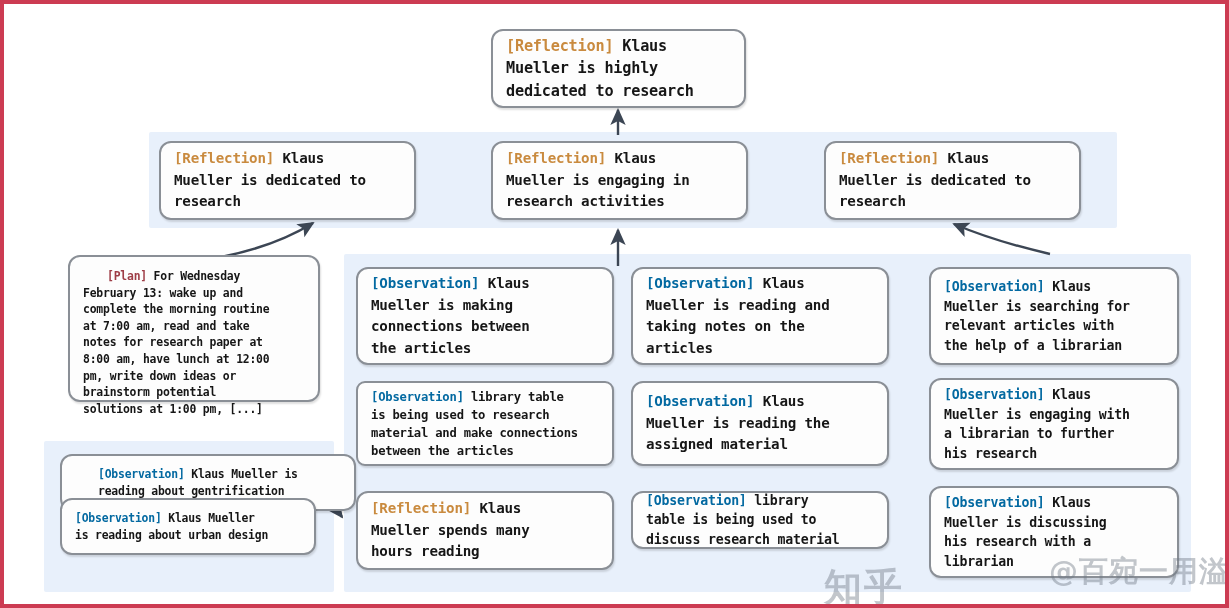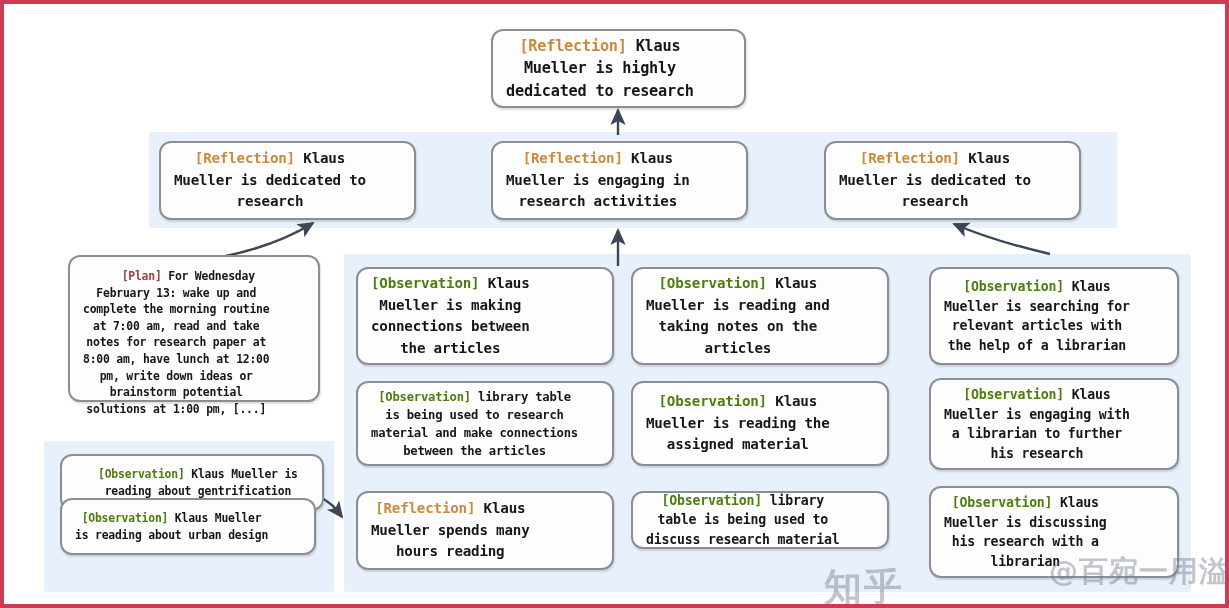--- a/index.html
+++ b/index.html
@@ -35,27 +35,26 @@
     align-items: center;
     padding: 8px 13px;
   }
   .node .txt {
     font-family: "DejaVu Sans Mono", monospace;
     font-weight: bold;
     color: #161616;
     letter-spacing: -0.2px;
     white-space: pre-wrap;
     word-break: normal;
-    text-align: center;
   }
   .node .tag {
     font-weight: bold;
   }
   .tag-reflection { color: #c98a3e; }
-  .tag-observation { color: #4d7c0f; }
+  .tag-observation { color: #0369a1; }
   .tag-plan { color: #9e3d46; margin-left: 24px; }
 
   .sz15 .txt { font-size: 15.2px; line-height: 22.5px; }
   .sz14 .txt { font-size: 14.2px; line-height: 21.5px; }
   .sz13 .txt { font-size: 13.2px; line-height: 19.5px; }
   .sz12 .txt { font-size: 12.2px; line-height: 18px; }
   .sz11 .txt { font-size: 11.4px; line-height: 16.6px; }
 
   svg.arrows {
     position: absolute;
@@ -141,38 +140,38 @@
 February 13: wake up and
 complete the morning routine
 at 7:00 am, read and take
 notes for research paper at
 8:00 am, have lunch at 12:00
 pm, write down ideas or
 brainstorm potential
 solutions at 1:00 pm, [...]</span></div>
   </div>
 
-  <div class="node sz11" style="left:56px; top:450px; width:264px; height:57px;padding-left:36px;">
+  <div class="node sz11" style="left:56px; top:450px; width:296px; height:57px;padding-left:36px;">
     <div class="txt"><span class="tag tag-observation">[Observation]</span><span> Klaus Mueller is
 reading about gentrification</span></div>
   </div>
 
   <div class="node sz11" style="left:56px; top:494px; width:256px; height:57px;">
     <div class="txt"><span class="tag tag-observation">[Observation]</span><span> Klaus Mueller
 is reading about urban design</span></div>
   </div>
 
   <div class="node sz14" style="left:352px; top:263px; width:258px; height:98px;">
     <div class="txt"><span class="tag tag-observation">[Observation]</span><span> Klaus
 Mueller is making
 connections between
 the articles</span></div>
   </div>
 
-  <div class="node sz12" style="left:352px; top:377px; width:258px; height:85px;">
+  <div class="node sz12" style="left:352px; top:377px; width:258px; height:85px;border-radius:9px;">
     <div class="txt"><span class="tag tag-observation">[Observation]</span><span> library table
 is being used to research
 material and make connections
 between the articles</span></div>
   </div>
 
   <div class="node sz14" style="left:352px; top:487px; width:258px; height:79px;">
     <div class="txt"><span class="tag tag-reflection">[Reflection]</span><span> Klaus
 Mueller spends many
 hours reading</span></div>

